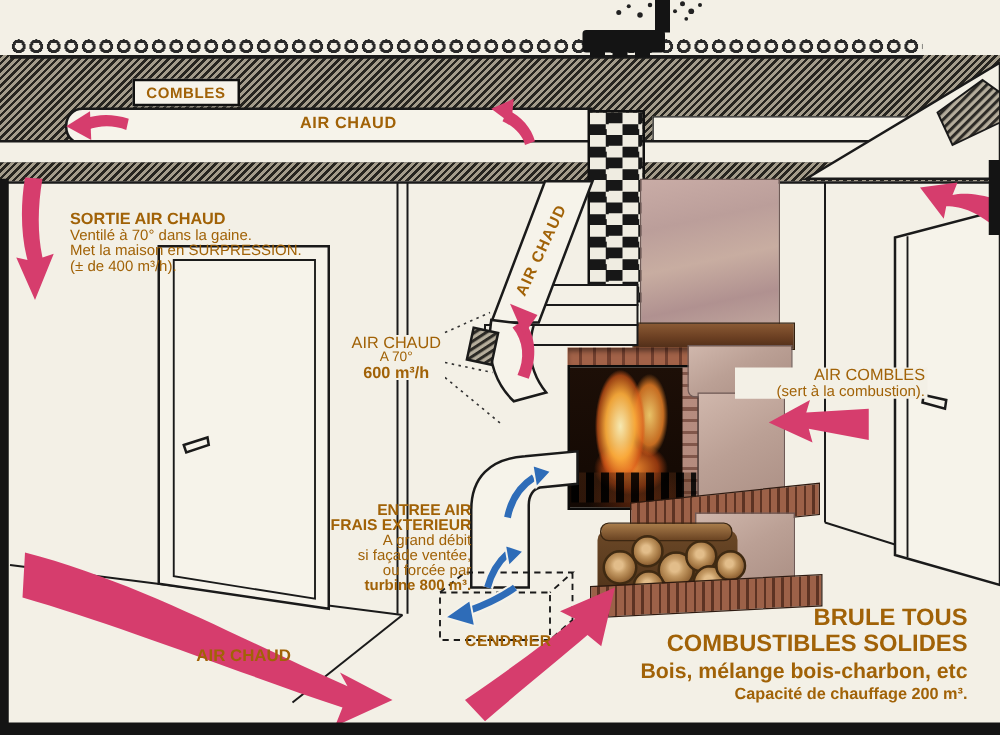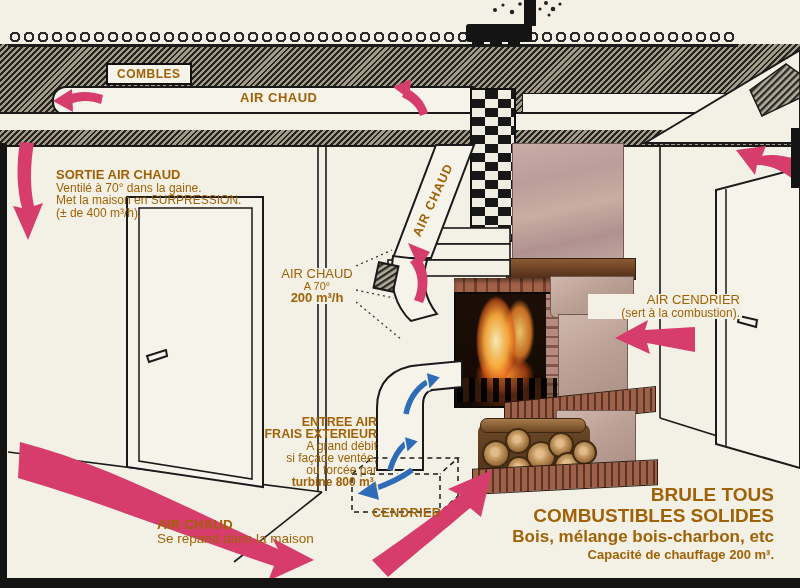--- a/index.html
+++ b/index.html
@@ -203,42 +203,41 @@
     <div>Met la maison en SURPRESSION.</div>
     <div>(± de 400 m³/h).</div>
   </div>
 
 
   <div class="rot-label" style="left:388px;top:193px;width:90px;text-align:center;">AIR CHAUD</div>
 
   <div class="txt bg" style="left:278px;top:268px;width:74px;text-align:center;line-height:12px;">
     <div style="font-size:13px;">AIR CHAUD</div>
     <div style="font-size:11px;">A 70°</div>
-    <div style="font-weight:bold;font-size:13px;">200 m³/h</div>
+    <div style="font-weight:bold;font-size:13px;">600 m³/h</div>
   </div>
 
   <div class="txt bg" style="left:588px;top:294px;width:150px;text-align:right;line-height:12.5px;">
-    <div style="font-size:13px;">AIR CENDRIER</div>
+    <div style="font-size:13px;">AIR COMBLES</div>
     <div>(sert à la combustion).</div>
   </div>
 
-  <div class="txt" style="left:257px;top:416px;width:120px;text-align:right;line-height:12px;">
+  <div class="txt" style="left:257px;top:402px;width:120px;text-align:right;line-height:12px;">
     <div class="t" style="font-size:12.5px;">ENTREE AIR</div>
     <div class="t" style="font-size:12.5px;">FRAIS EXTERIEUR</div>
     <div>A grand débit</div>
     <div>si façade ventée,</div>
     <div>ou forcée par</div>
     <div style="font-weight:bold;">turbine 800 m³.</div>
   </div>
 
   <div class="txt" style="left:336px;top:507px;font-weight:bold;font-size:12.5px;letter-spacing:.5px;margin-left:36px;">CENDRIER</div>
 
   <div class="txt" style="left:157px;top:518px;line-height:13.5px;">
     <div style="font-weight:bold;font-size:13.5px;">AIR CHAUD</div>
-    <div style="font-size:13.5px;">Se répand dans la maison</div>
   </div>
 
   <div class="txt footer" style="left:474px;top:484px;width:300px;">
     <div class="f1">BRULE TOUS</div>
     <div class="f1">COMBUSTIBLES SOLIDES</div>
     <div class="f3">Bois, mélange bois-charbon, etc</div>
     <div class="f4">Capacité de chauffage 200 m³.</div>
   </div>
 
 </div>

